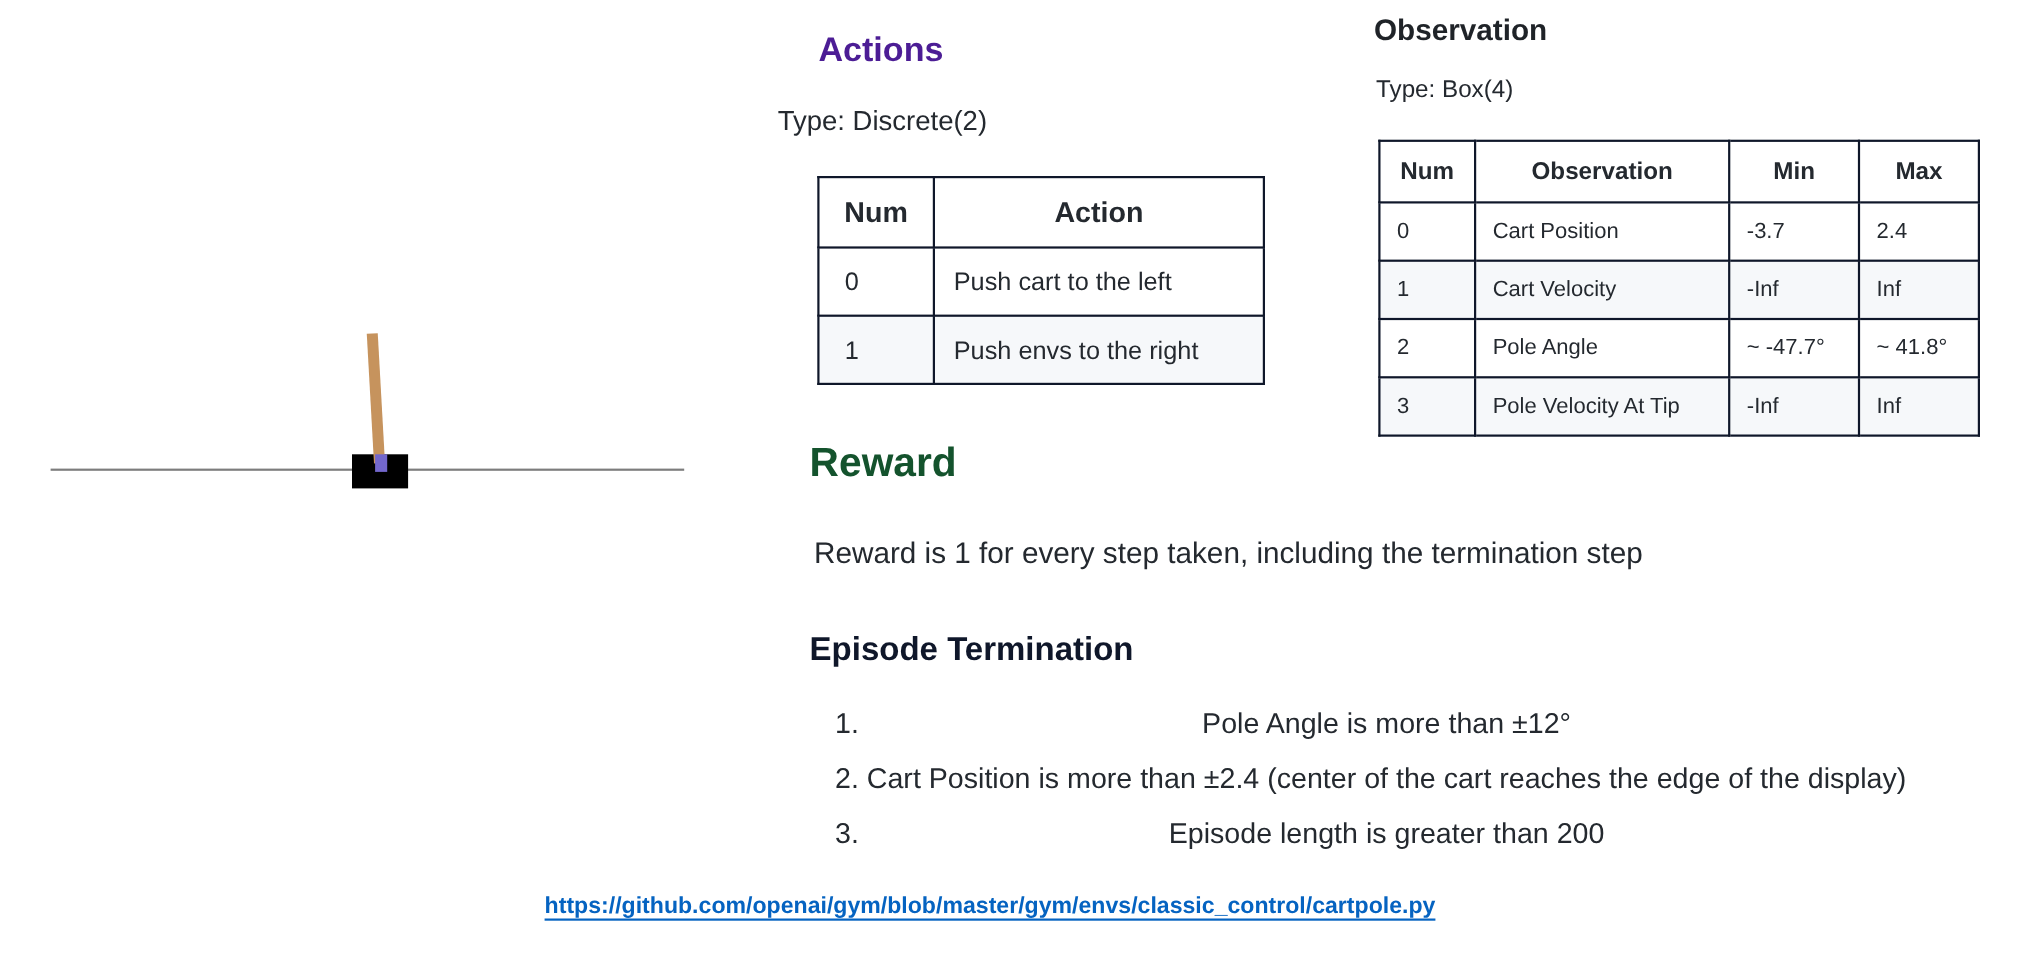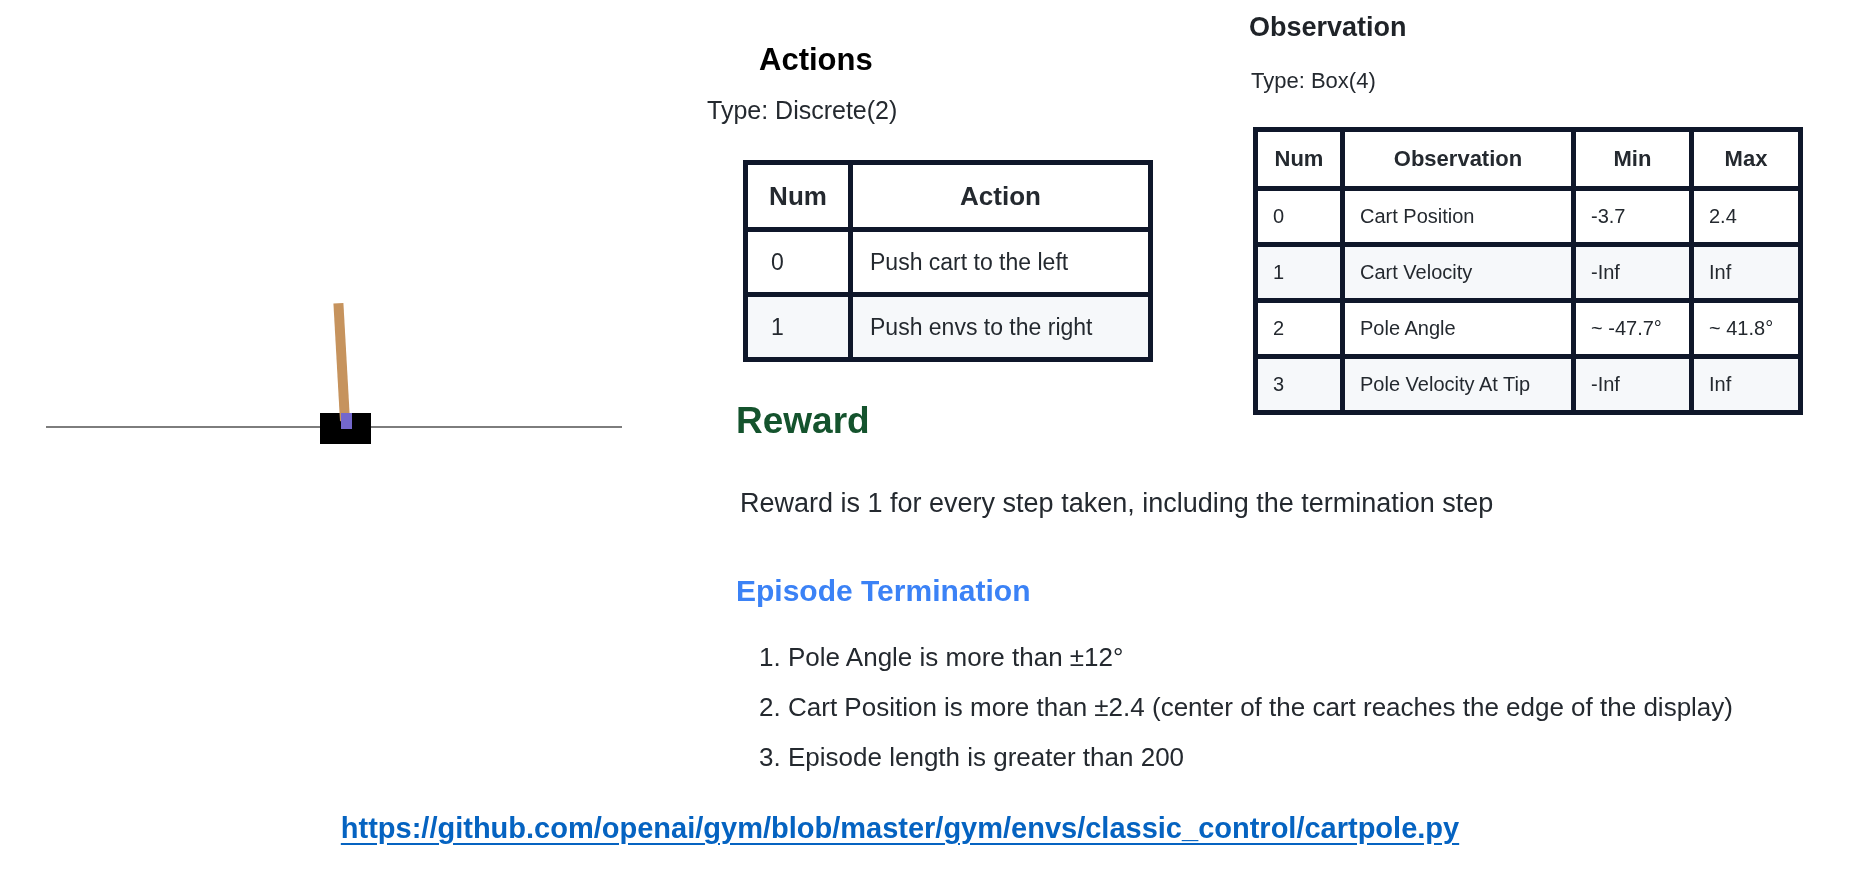--- a/index.html
+++ b/index.html
@@ -10,27 +10,27 @@
 
   
   .track { position:absolute; left:46px; top:426px; width:576px; height:2px; background:#7d7d7d; }
   .cart  { position:absolute; left:320px; top:413px; width:51px; height:31px; background:#000000; }
   .pole  { position:absolute; left:340px; top:303px; width:10px; height:118px; background:#C6935D;
            transform:rotate(-3.2deg); transform-origin:50% 100%; }
   .axle  { position:absolute; left:341px; top:413px; width:11px; height:16px; background:#7367CC; }
 
   
   table { border-collapse:collapse; background:#ffffff; }
-  th, td { border:5px solid #0f172a; }
+  th, td { border:2px solid #0f172a; }
   thead th { font-weight:bold; text-align:center; }
   tbody tr:nth-child(even) td { background:#F6F8FA; }
 
   
-  .actions-heading { position:absolute; left:741px; top:24px; margin:18px;
-                     font-size:31px; font-weight:bold; color:#000000; }
+  .actions-heading { position:absolute; left:741px; top:24px; margin:3px;
+                     font-size:31px; font-weight:bold; color:#4c1d95; }
   .actions-type    { position:absolute; left:707px; top:96px; margin:0; font-size:25px; }
   .actions-table   { position:absolute; left:743px; top:160px; table-layout:fixed; }
   .actions-table col.a-c1 { width:105px; }
   .actions-table col.a-c2 { width:300px; }
   .actions-table thead th { height:60px; font-size:26px; }
   .actions-table tbody td { height:60px; font-size:23px; padding:0 0 0 23px; }
   .actions-table tbody td + td { padding-left:17px; }
 
   
   .obs-heading { position:absolute; left:1249px; top:12px; margin:0;
@@ -42,28 +42,28 @@
   .obs-table col.o-c3 { width:118px; }
   .obs-table col.o-c4 { width:109px; }
   .obs-table thead th { height:52px; font-size:22px; }
   .obs-table tbody td { height:51px; font-size:20px; padding:0 0 0 15px; }
 
   
   .reward-heading { position:absolute; left:736px; top:400px; margin:0;
                     font-size:37px; font-weight:bold; color:#14532d; }
   .reward-body    { position:absolute; left:740px; top:488px; margin:0; font-size:27px; }
   .term-heading   { position:absolute; left:736px; top:574px; margin:0;
-                    font-size:30px; font-weight:bold; color:#3b82f6; }
+                    font-size:30px; font-weight:bold; color:#0f172a; }
   .term-list      { position:absolute; left:736px; top:642px; margin:0;
                     padding-left:52px; font-size:26px; }
-  .term-list li   { margin-bottom:19px; line-height:31px; }
+  .term-list li   { margin-bottom:19px; line-height:31px;text-align:center; }
 
   
   .link-row   { position:absolute; left:4px; top:812px; width:1792px; text-align:center; }
-  .source-link{ font-size:29px; font-weight:bold; color:#0563C1;
+  .source-link{ font-size:21px; font-weight:bold; color:#0563C1;
                 text-decoration:underline; text-underline-offset:5px; }
 </style>
 </head>
 <body>
 
 <div class="canvas">
 
   <div>
     <div class="track"></div>
     <div class="cart"></div>

